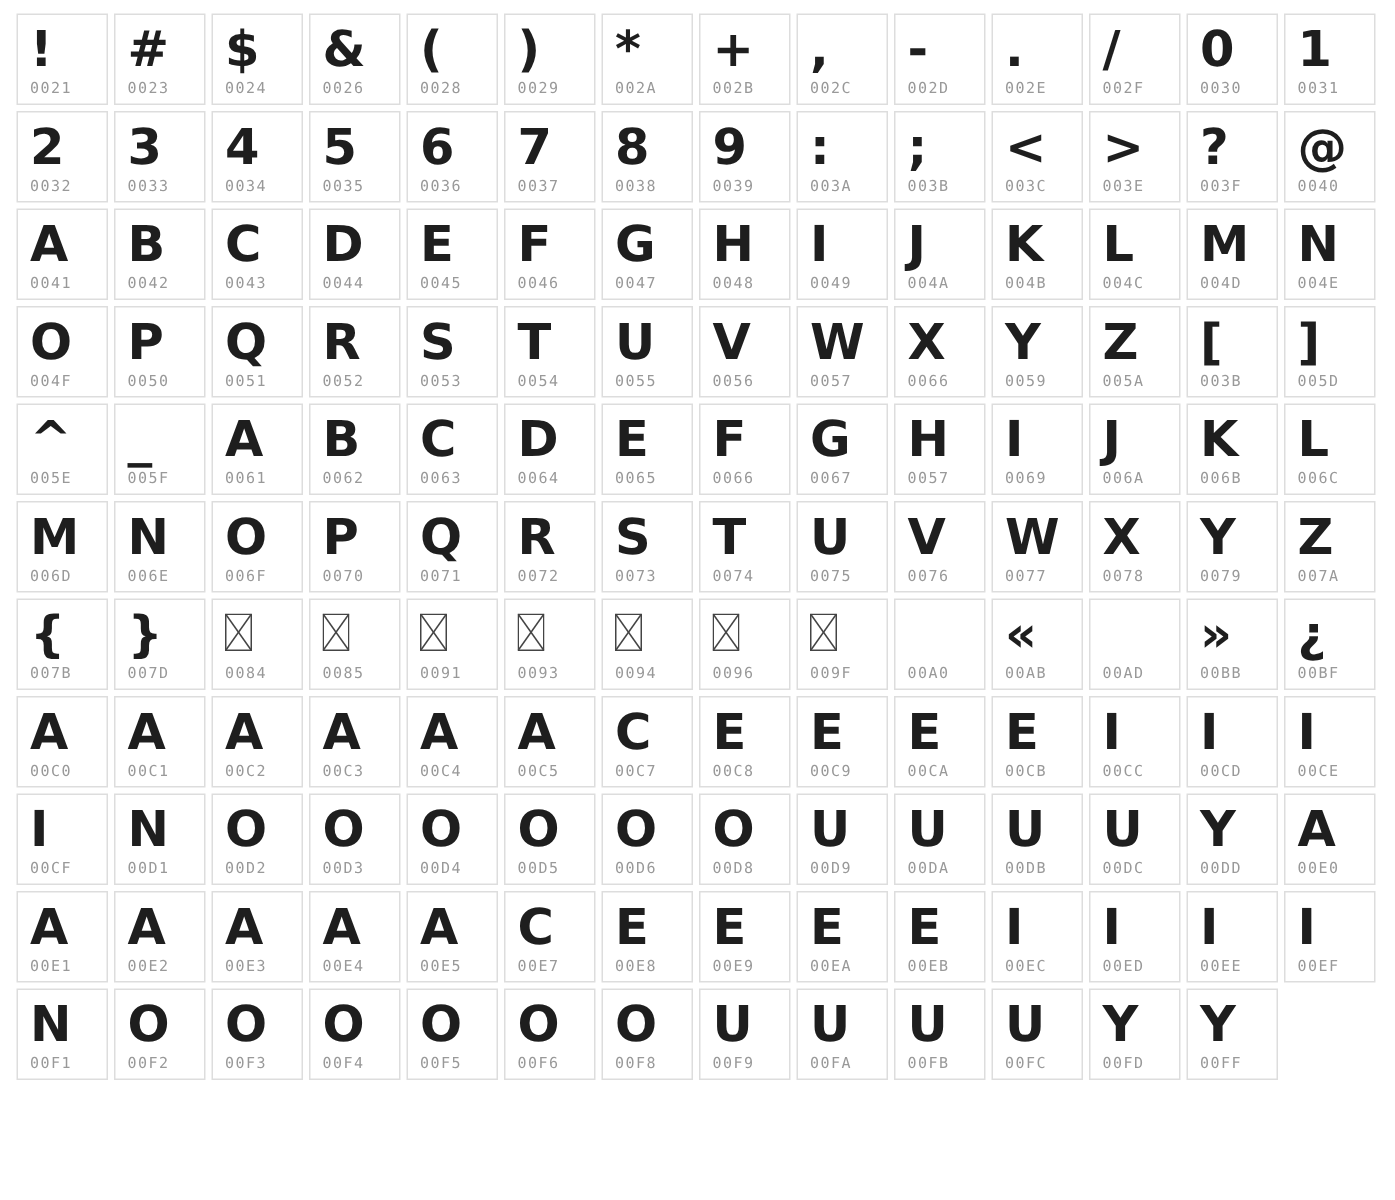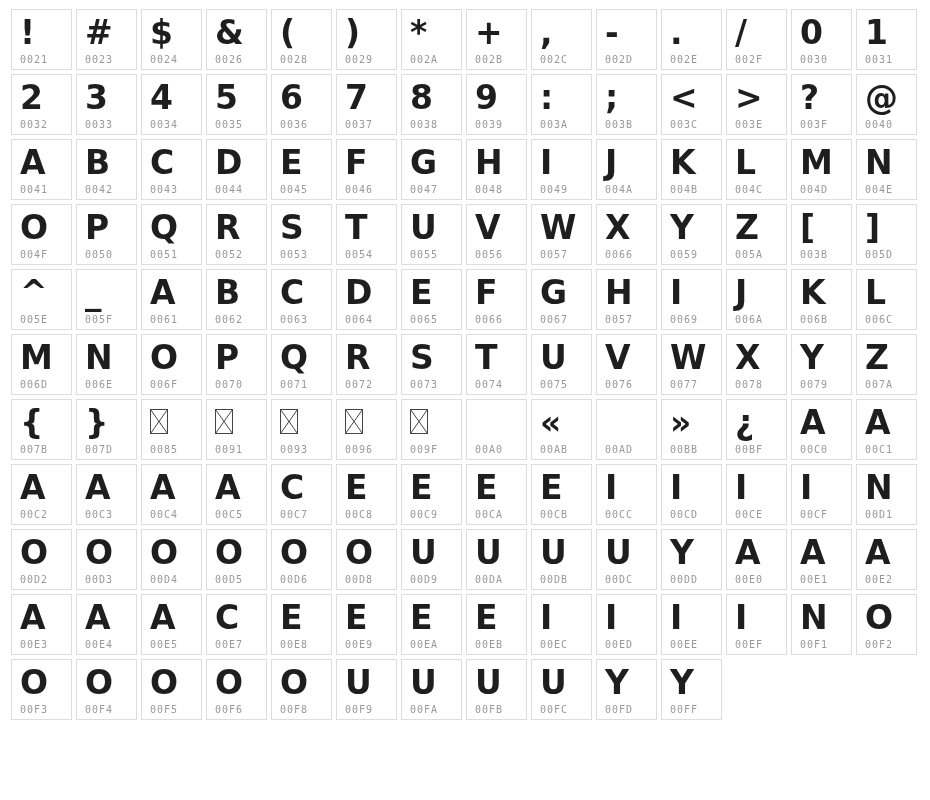--- a/index.html
+++ b/index.html
@@ -400,20 +400,28 @@
     <div class="cell">
       <div class="glyph">}</div>
       <div class="code">007D</div>
     </div>
     <div class="cell">
       <div class="glyph"><svg class="notdef-box" width="18" height="25" viewBox="0 0 18 25">
           <rect x="0.5" y="0.5" width="17" height="24" fill="none" stroke="#444444" stroke-width="1"></rect>
           <line x1="0.5" y1="0.5" x2="17.5" y2="24.5" stroke="#444444" stroke-width="1"></line>
           <line x1="17.5" y1="0.5" x2="0.5" y2="24.5" stroke="#444444" stroke-width="1"></line>
         </svg></div>
+      <div class="code">0084</div>
+    </div>
+    <div class="cell">
+      <div class="glyph"><svg class="notdef-box" width="18" height="25" viewBox="0 0 18 25">
+          <rect x="0.5" y="0.5" width="17" height="24" fill="none" stroke="#444444" stroke-width="1"></rect>
+          <line x1="0.5" y1="0.5" x2="17.5" y2="24.5" stroke="#444444" stroke-width="1"></line>
+          <line x1="17.5" y1="0.5" x2="0.5" y2="24.5" stroke="#444444" stroke-width="1"></line>
+        </svg></div>
       <div class="code">0085</div>
     </div>
     <div class="cell">
       <div class="glyph"><svg class="notdef-box" width="18" height="25" viewBox="0 0 18 25">
           <rect x="0.5" y="0.5" width="17" height="24" fill="none" stroke="#444444" stroke-width="1"></rect>
           <line x1="0.5" y1="0.5" x2="17.5" y2="24.5" stroke="#444444" stroke-width="1"></line>
           <line x1="17.5" y1="0.5" x2="0.5" y2="24.5" stroke="#444444" stroke-width="1"></line>
         </svg></div>
       <div class="code">0091</div>
     </div>
@@ -424,20 +432,28 @@
           <line x1="17.5" y1="0.5" x2="0.5" y2="24.5" stroke="#444444" stroke-width="1"></line>
         </svg></div>
       <div class="code">0093</div>
     </div>
     <div class="cell">
       <div class="glyph"><svg class="notdef-box" width="18" height="25" viewBox="0 0 18 25">
           <rect x="0.5" y="0.5" width="17" height="24" fill="none" stroke="#444444" stroke-width="1"></rect>
           <line x1="0.5" y1="0.5" x2="17.5" y2="24.5" stroke="#444444" stroke-width="1"></line>
           <line x1="17.5" y1="0.5" x2="0.5" y2="24.5" stroke="#444444" stroke-width="1"></line>
         </svg></div>
+      <div class="code">0094</div>
+    </div>
+    <div class="cell">
+      <div class="glyph"><svg class="notdef-box" width="18" height="25" viewBox="0 0 18 25">
+          <rect x="0.5" y="0.5" width="17" height="24" fill="none" stroke="#444444" stroke-width="1"></rect>
+          <line x1="0.5" y1="0.5" x2="17.5" y2="24.5" stroke="#444444" stroke-width="1"></line>
+          <line x1="17.5" y1="0.5" x2="0.5" y2="24.5" stroke="#444444" stroke-width="1"></line>
+        </svg></div>
       <div class="code">0096</div>
     </div>
     <div class="cell">
       <div class="glyph"><svg class="notdef-box" width="18" height="25" viewBox="0 0 18 25">
           <rect x="0.5" y="0.5" width="17" height="24" fill="none" stroke="#444444" stroke-width="1"></rect>
           <line x1="0.5" y1="0.5" x2="17.5" y2="24.5" stroke="#444444" stroke-width="1"></line>
           <line x1="17.5" y1="0.5" x2="0.5" y2="24.5" stroke="#444444" stroke-width="1"></line>
         </svg></div>
       <div class="code">009F</div>
     </div>

